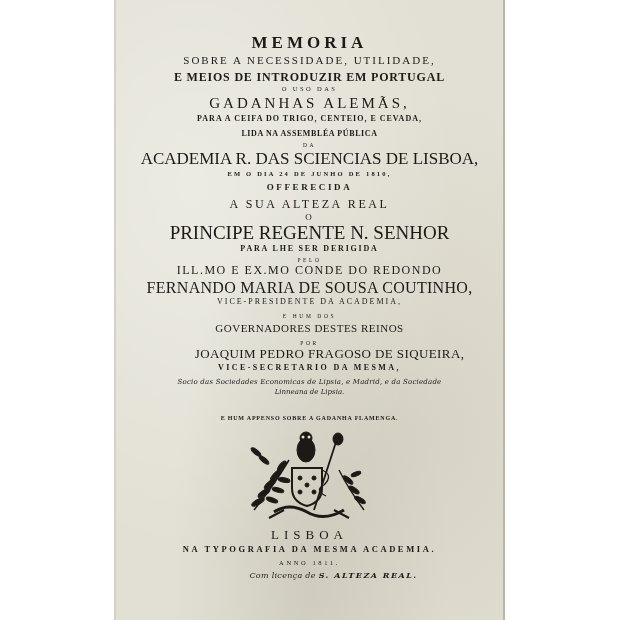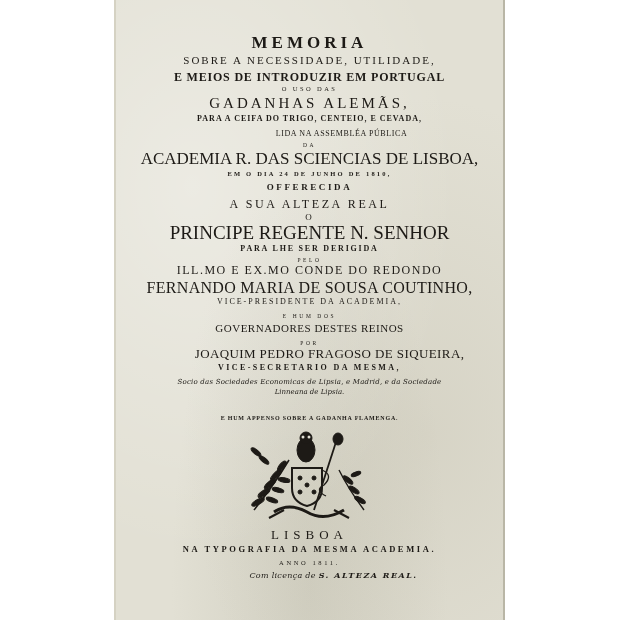--- a/index.html
+++ b/index.html
@@ -17,21 +17,21 @@
     text-align: center;
   }
   .ln { position: absolute; left: 0; width: 391px; white-space: nowrap; line-height: 1; }
   .caps { font-family: "Liberation Serif", serif; text-transform: uppercase; }
   .t1 { top: 34px; font-size: 17px; letter-spacing: 4px; font-weight: bold; }
   .t2 { top: 55px; font-size: 11px; letter-spacing: 2px; font-weight: normal; text-align: center; }
   .t3 { top: 71px; font-size: 12px; letter-spacing: 0.8px; font-weight: bold; }
   .t4 { top: 86px; font-size: 6.5px; letter-spacing: 2.4px; }
   .t5 { top: 96px; font-size: 15px; letter-spacing: 3px; }
   .t6 { top: 115px; font-size: 8px; letter-spacing: 1px; font-weight: bold; }
-  .t7 { top: 130px; font-size: 8px; letter-spacing: 0.6px; font-weight: normal; margin-left: 32px; }
+  .t7 { top: 130px; font-size: 8px; letter-spacing: 0.6px; font-weight: bold; }
   .t8 { top: 143px; font-size: 5.5px; letter-spacing: 2.6px; }
   .t9 { top: 150px; font-size: 17px; letter-spacing: 0px; }
   .t10 { top: 171px; font-size: 6.5px; letter-spacing: 2.2px; font-weight: bold; }
   .t11 { top: 183px; font-size: 9px; letter-spacing: 2.6px; font-weight: bold; }
   .t12 { top: 198px; font-size: 12px; letter-spacing: 2.6px; }
   .t13 { top: 213px; font-size: 9px; letter-spacing: 2px; }
   .t14 { top: 223px; font-size: 19px; letter-spacing: 0px; }
   .t15 { top: 245px; font-size: 8px; letter-spacing: 1.8px; font-weight: bold; }
   .t16 { top: 258px; font-size: 5.5px; letter-spacing: 2.6px; }
   .t17 { top: 264px; font-size: 12px; letter-spacing: 1.5px; }

